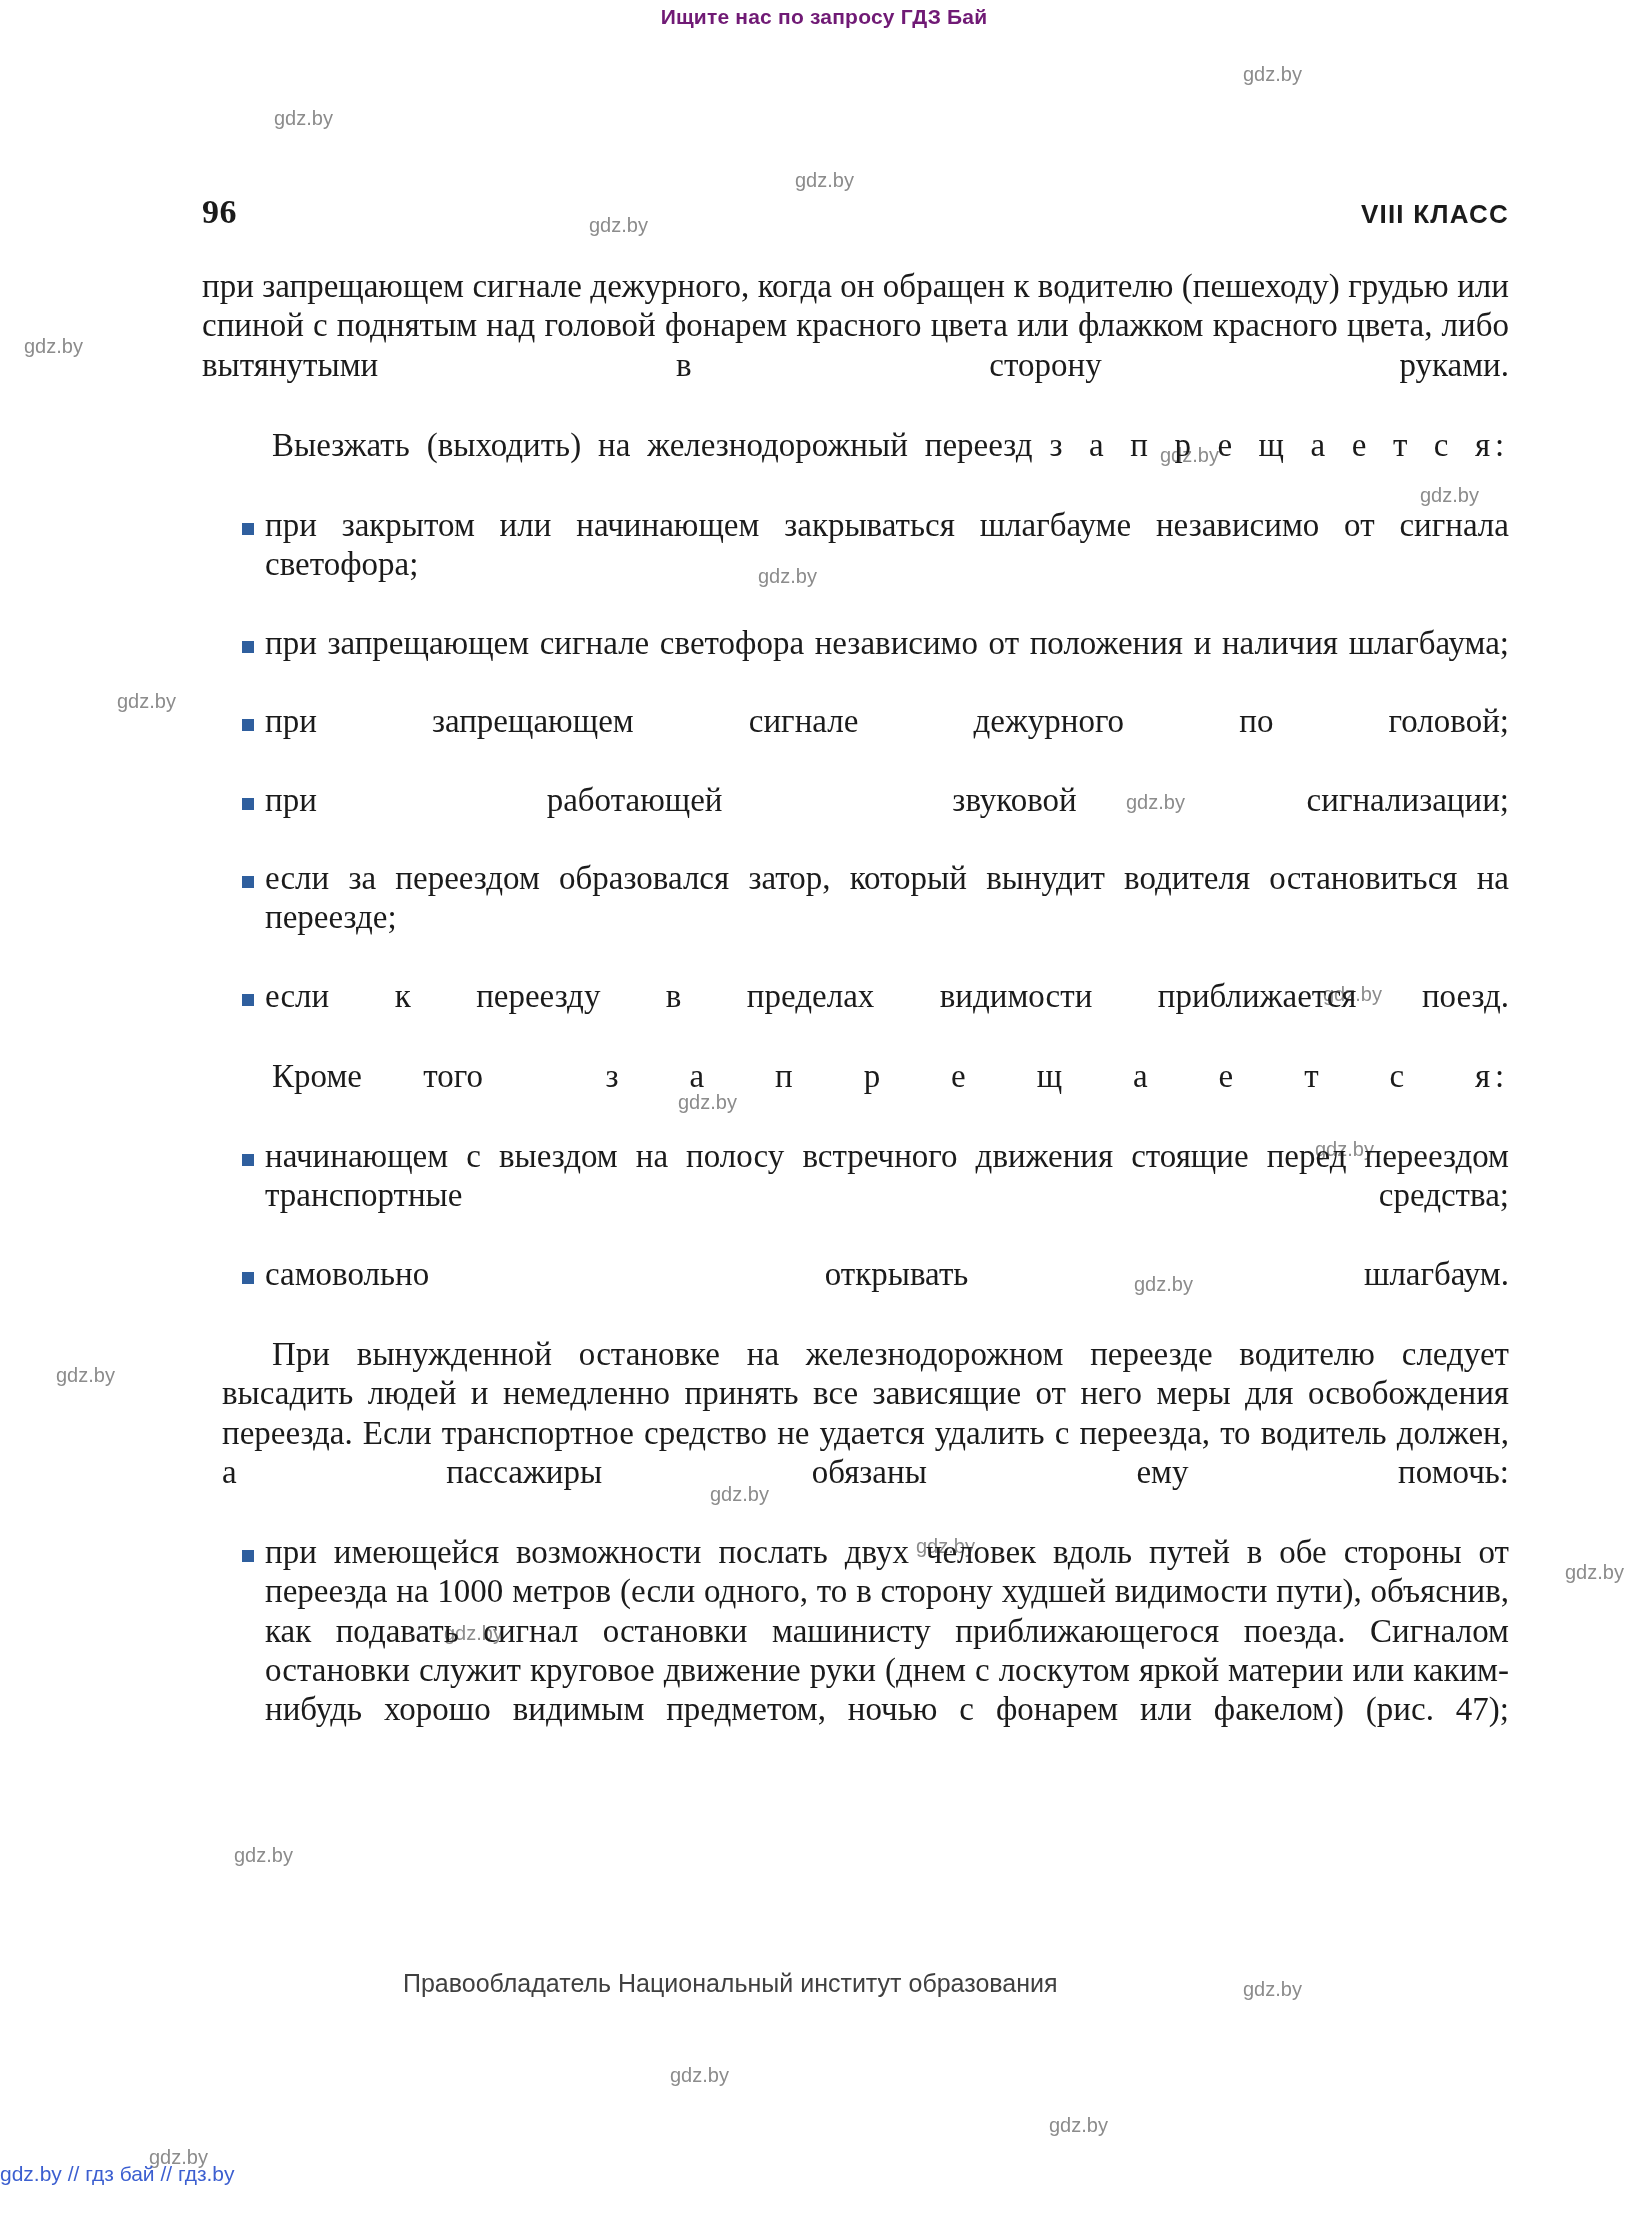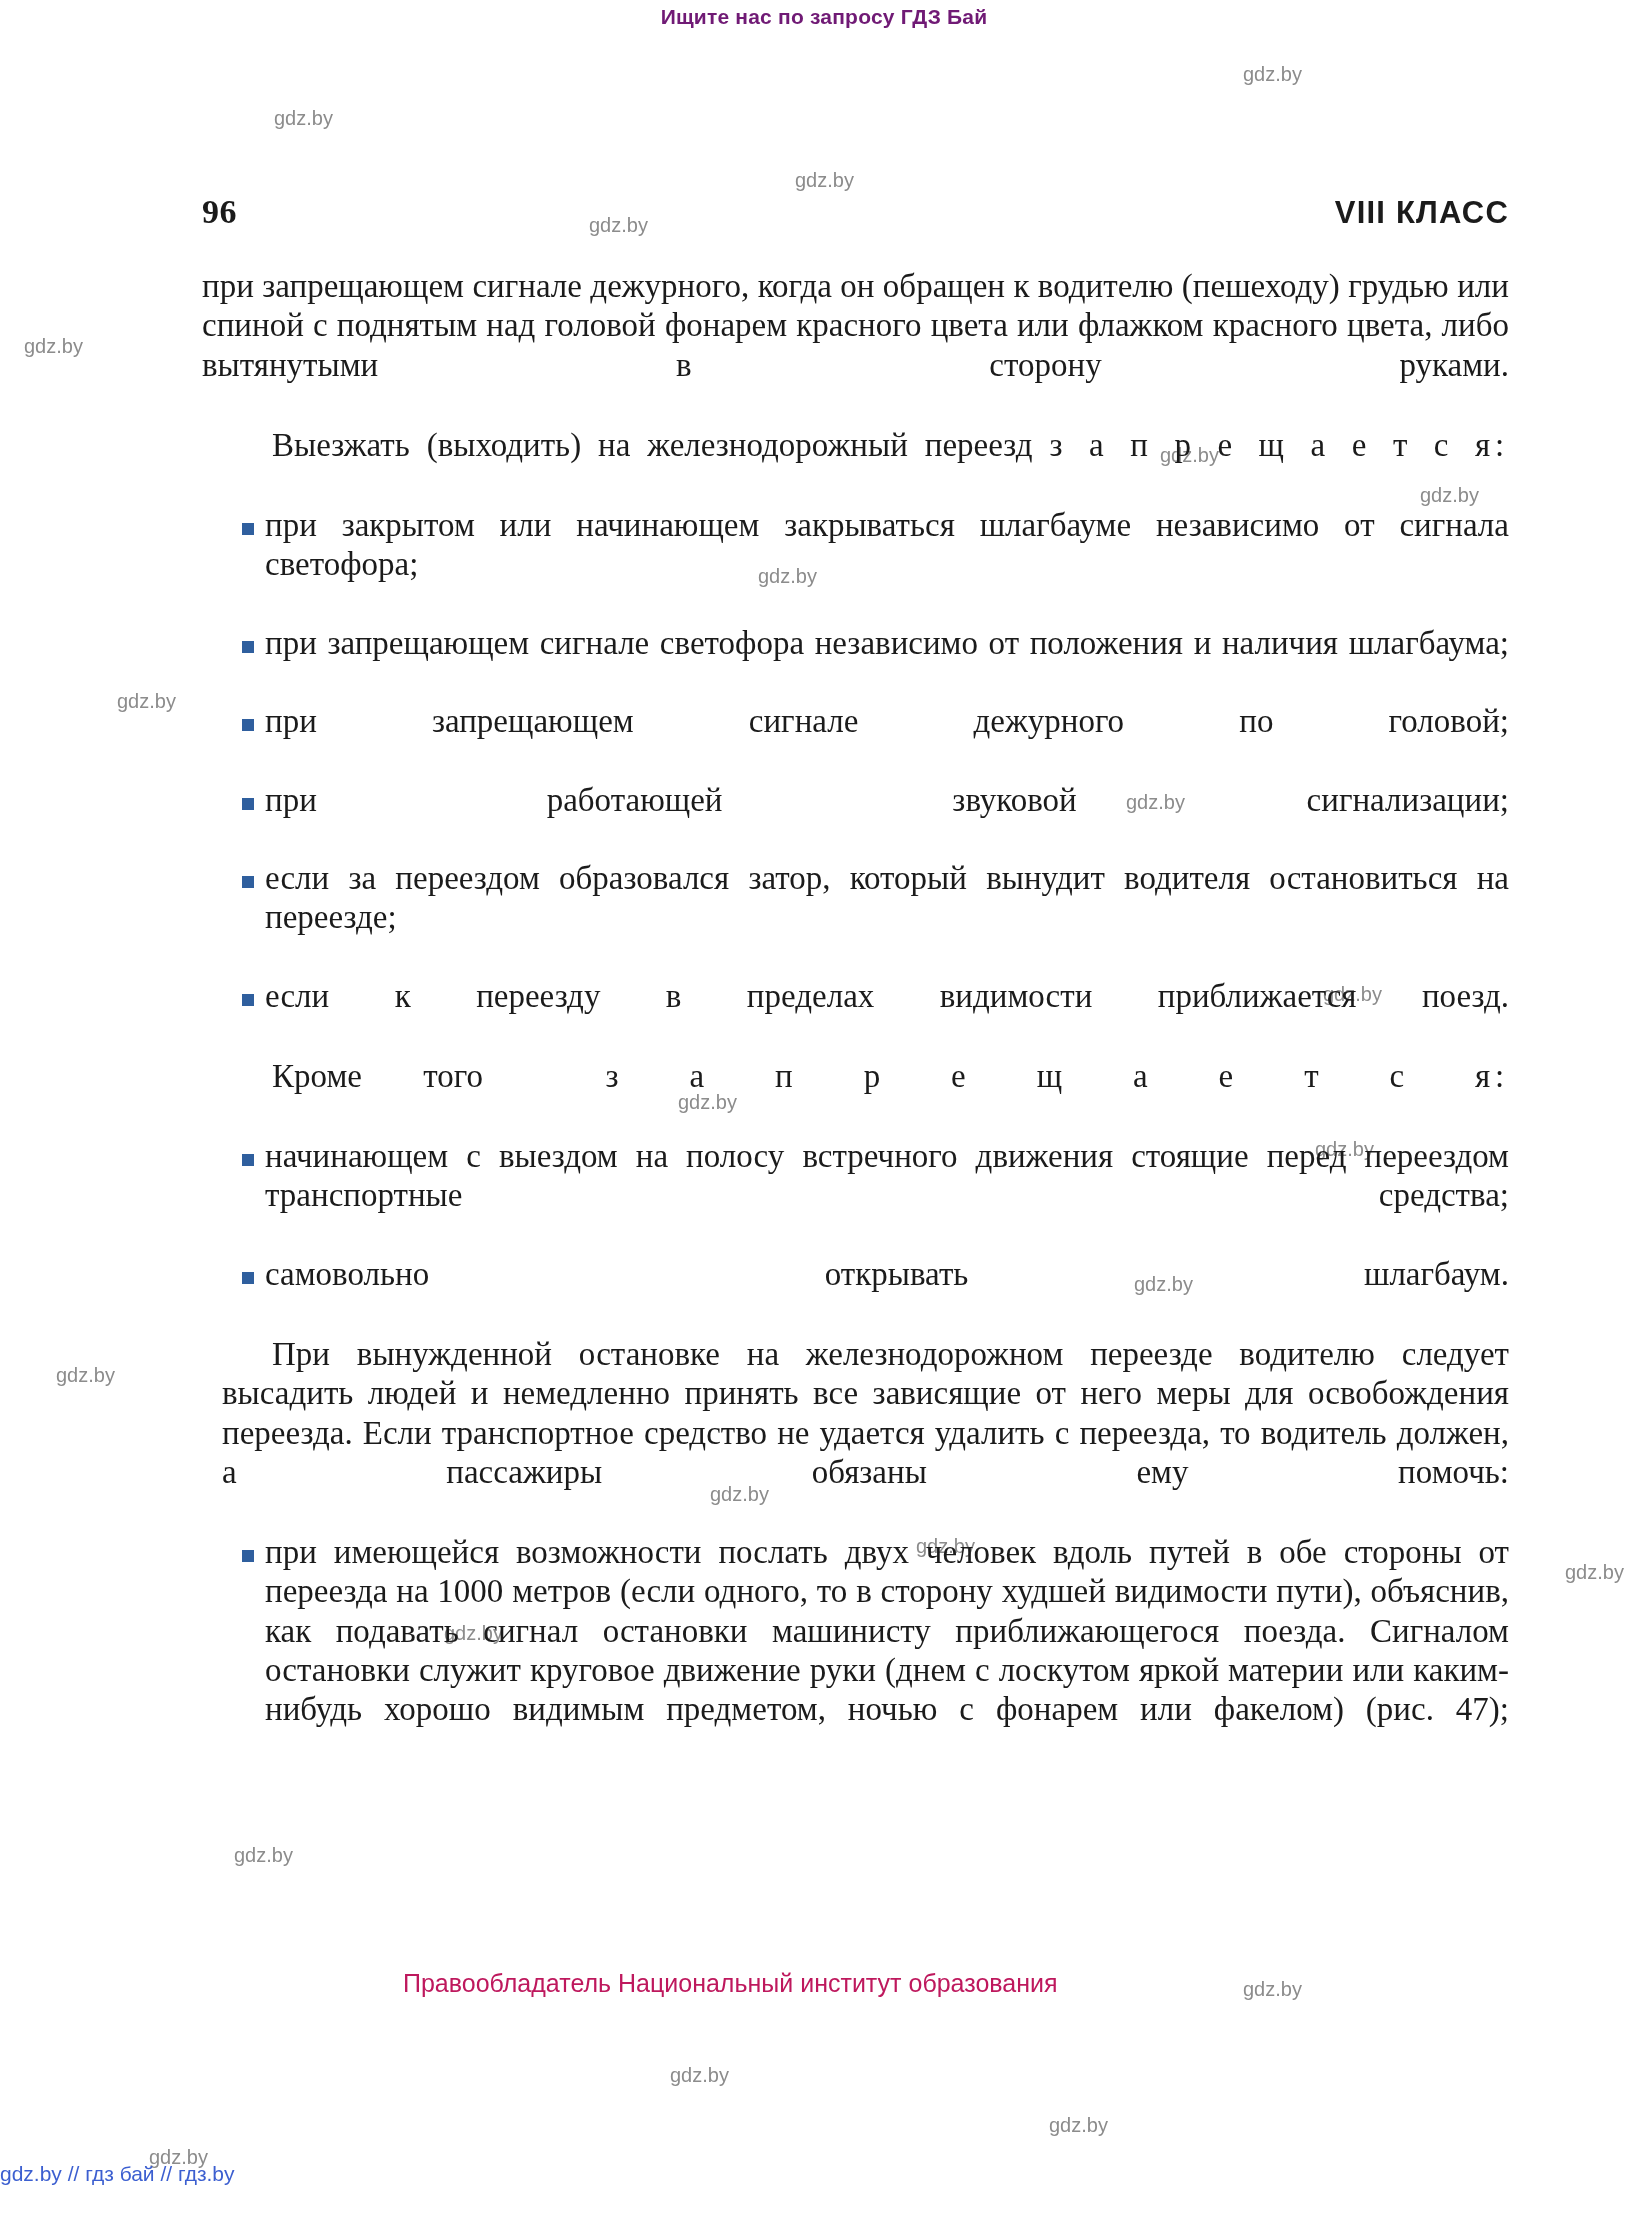--- a/index.html
+++ b/index.html
@@ -56,21 +56,21 @@
     margin-bottom: 36px;
   }
   .page-number {
     font-weight: bold;
     font-size: 34px;
     letter-spacing: 0.4px;
   }
   .page-class {
     font-family: "Liberation Sans", sans-serif;
     font-weight: bold;
-    font-size: 31px;
+    font-size: 26px;
     letter-spacing: 1.2px;
   }
 
   .para {
     font-size: 33px;
     line-height: 1.19;
     text-align: justify;
     text-justify: inter-word;
     margin: 0 0 1.6px 0;
     hyphens: manual;
@@ -117,21 +117,21 @@
     display: inline-block;
     width: 100%;
   }
 
   .copyright {
     position: absolute;
     left: 403px;
     top: 1969px;
     font-family: "Liberation Sans", sans-serif;
     font-size: 25px;
-    color: #be185d;
+    color: #404040;
     white-space: nowrap;
   }
 
   .footer-line {
     position: absolute;
     left: 0;
     top: 2162px;
     width: 100%;
     text-align: left;
     font-family: "Liberation Sans", sans-serif;

